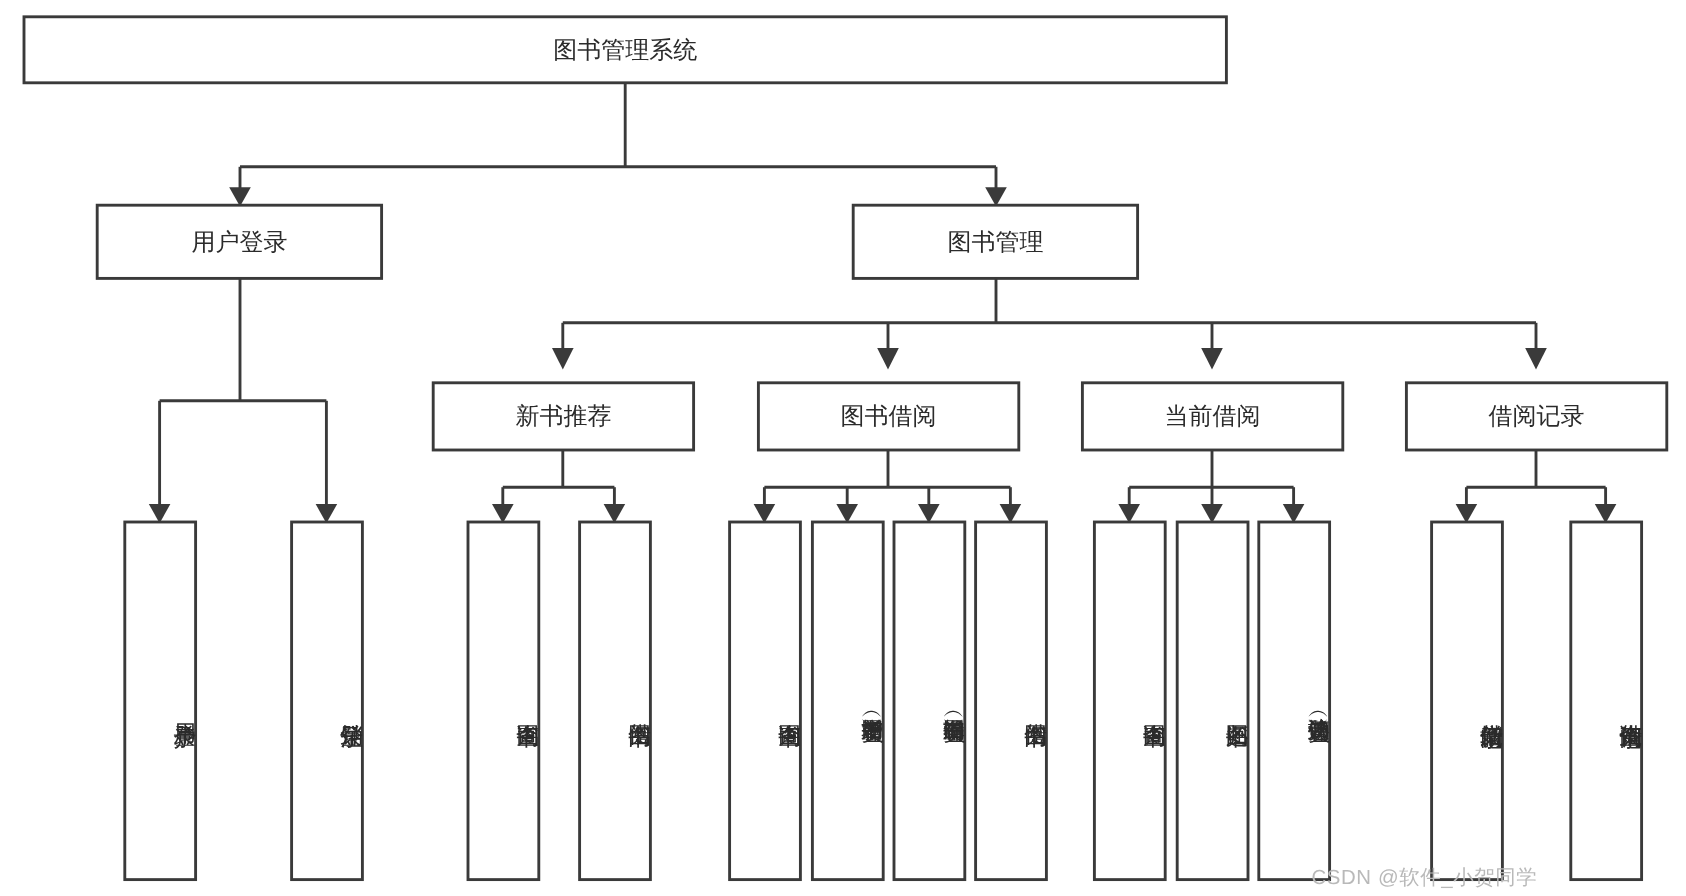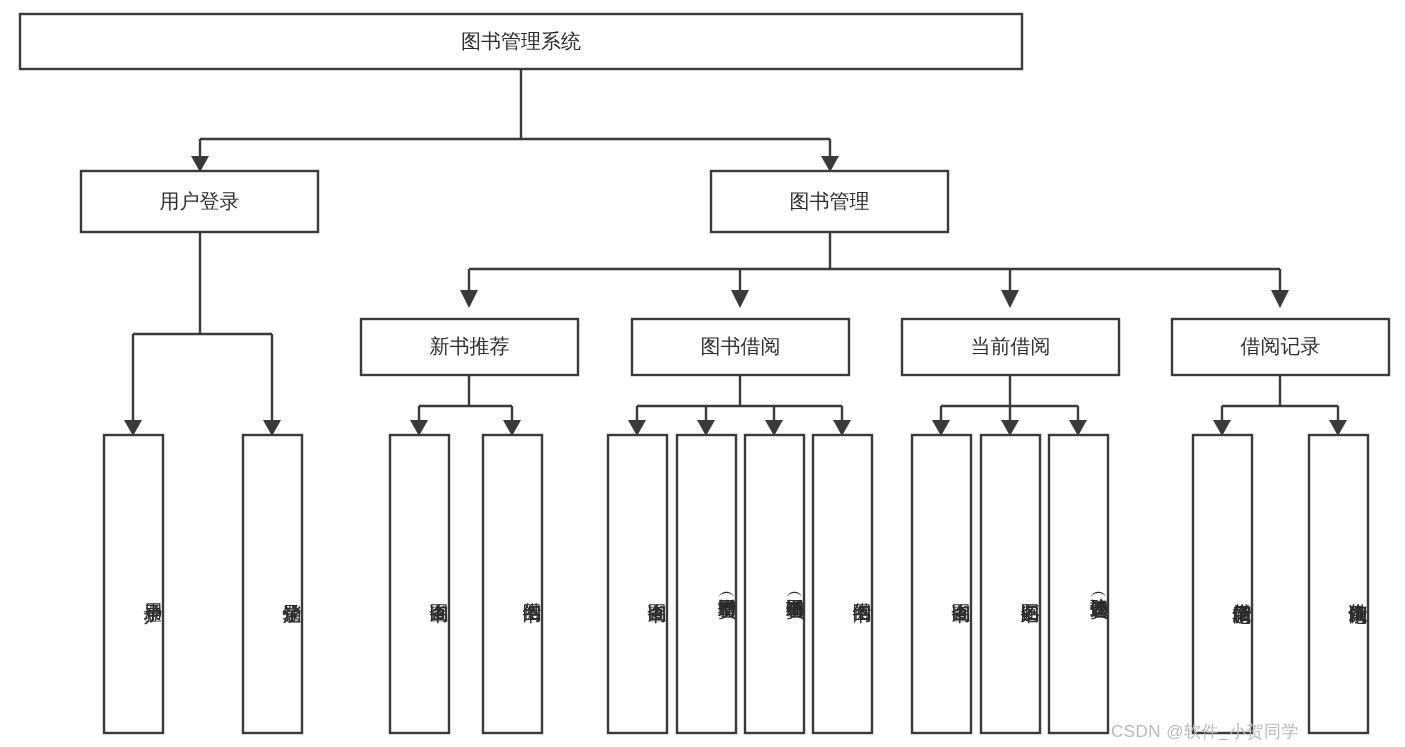--- a/index.html
+++ b/index.html
@@ -60,21 +60,21 @@
     text-orientation: upright;
     white-space: nowrap;
     letter-spacing: 0.5px;
     display: flex;
     align-items: flex-start;
     justify-content: center;
     pointer-events: none;
   }
   .watermark {
     position: absolute;
-    right: 0;
+    right: 18px;
     bottom: 4px;
     font-family: "Liberation Sans", "DejaVu Sans", sans-serif;
     font-size: 17px;
     color: #b9b9b9;
     white-space: nowrap;
     letter-spacing: 0.5px;
   }
 </style>
 </head>
 <body>

